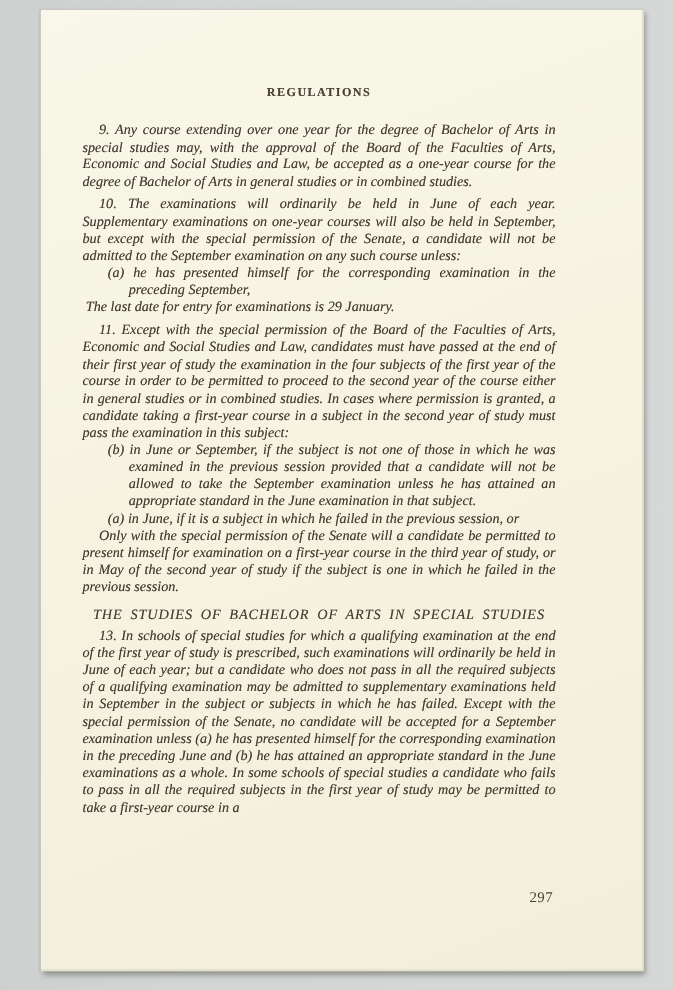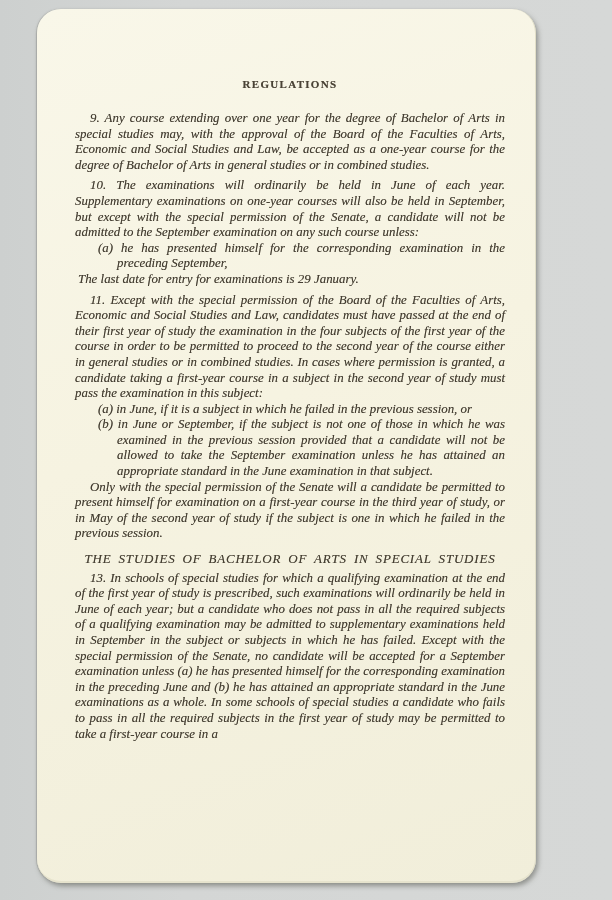--- a/index.html
+++ b/index.html
@@ -13,29 +13,28 @@
   .stage {
     position: relative;
     width: 612px;
     height: 900px;
     background: linear-gradient(to right, #cdd0cf 0%, #d4d6d5 30%, #d6d8d7 100%);
   }
   .page {
     position: absolute;
     left: 37px;
     top: 9px;
-    width: 499px;
+    width: 548px;
     height: 874px;
     background: linear-gradient(160deg, #f9f7e9 0%, #f6f3e1 45%, #f1eeda 100%);
     box-shadow: 2px 3px 5px rgba(85, 87, 80, 0.55),
                 -1px 0 1px rgba(120, 120, 112, 0.35);
     border-right: 1px solid #e2dfc8;
     border-bottom: 2px solid #e6e3cd;
     box-sizing: border-box;
-    border-radius: 24px;
   }
   .text-col {
     position: relative;
     margin-left: 38px;
     width: 430px;
     color: #433d31;
     text-shadow: 0 0 0.4px rgba(67, 61, 49, 0.55);
   }
   .running-header {
     margin-top: 69px;
@@ -101,28 +100,29 @@
 
         <p class="para">10. The examinations will ordinarily be held in June of each year. Supplementary examinations on one-year courses will also be held in September, but except with the special permission of the Senate, a candidate will not be admitted to the September examination on any such course unless:</p>
 
         <p class="list-item"><span class="li-label">(a)</span> <span>he has presented himself for the corresponding examination in the preceding September,</span></p>
 
 
         <p class="close-para flush">The last date for entry for examinations is 29 January.</p>
 
         <p class="para">11. Except with the special permission of the Board of the Faculties of Arts, Economic and Social Studies and Law, candidates must have passed at the end of their first year of study the examination in the four subjects of the first year of the course in order to be permitted to proceed to the second year of the course either in general studies or in combined studies. In cases where permission is granted, a candidate taking a first-year course in a subject in the second year of study must pass the examination in this subject:</p>
 
+        <p class="list-item"><span class="li-label">(b)</span> <span>in June or September, if the subject is not one of those in which he was examined in the previous session provided that a candidate will not be allowed to take the September examination unless he has attained an appropriate standard in the June examination in that subject.</span></p>
+
         <p class="list-item"><span class="li-label">(a)</span> <span>in June, if it is a subject in which he failed in the previous session, or</span></p>
-
-        <p class="list-item"><span class="li-label">(b)</span> <span>in June or September, if the subject is not one of those in which he was examined in the previous session provided that a candidate will not be allowed to take the September examination unless he has attained an appropriate standard in the June examination in that subject.</span></p>
 
         <p class="close-para">Only with the special permission of the Senate will a candidate be permitted to present himself for examination on a first-year course in the third year of study, or in May of the second year of study if the subject is one in which he failed in the previous session.</p>
 
 
         <p class="section-heading">THE STUDIES OF BACHELOR OF ARTS IN SPECIAL STUDIES</p>
 
         <p class="para first">13. In schools of special studies for which a qualifying examination at the end of the first year of study is prescribed, such examinations will ordinarily be held in June of each year; but a candidate who does not pass in all the required subjects of a qualifying examination may be admitted to supplementary examinations held in September in the subject or subjects in which he has failed. Except with the special permission of the Senate, no candidate will be accepted for a September examination unless (a) he has presented himself for the corresponding examination in the preceding June and (b) he has attained an appropriate standard in the June examinations as a whole. In some schools of special studies a candidate who fails to pass in all the required subjects in the first year of study may be permitted to take a first-year course in a</p>
 
       </div>
     </div>
 
+    <div class="page-number">297</div>
   </div>
 </div>
 
 </body></html>

